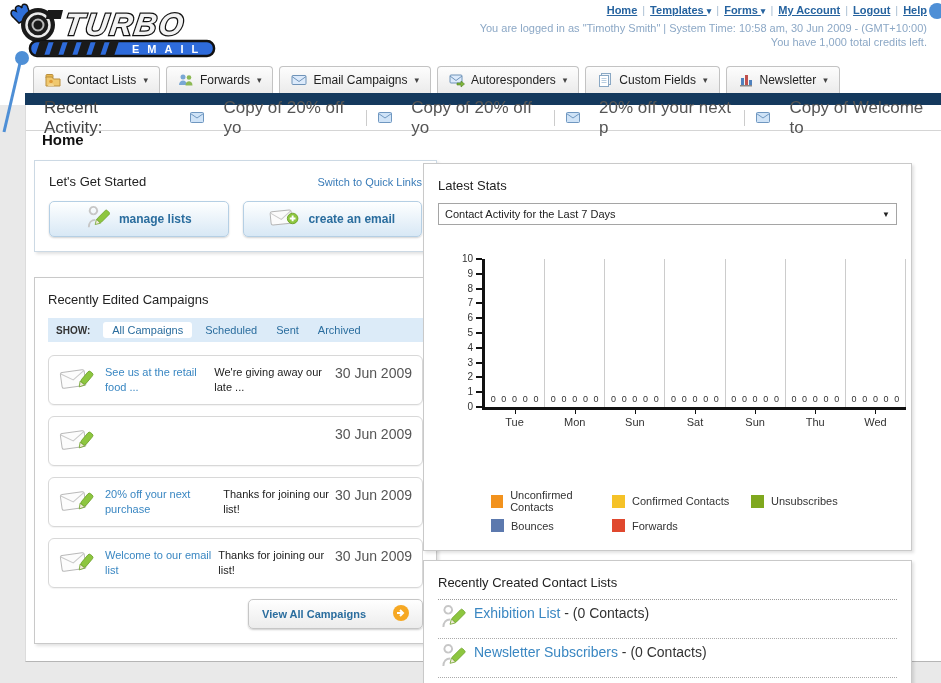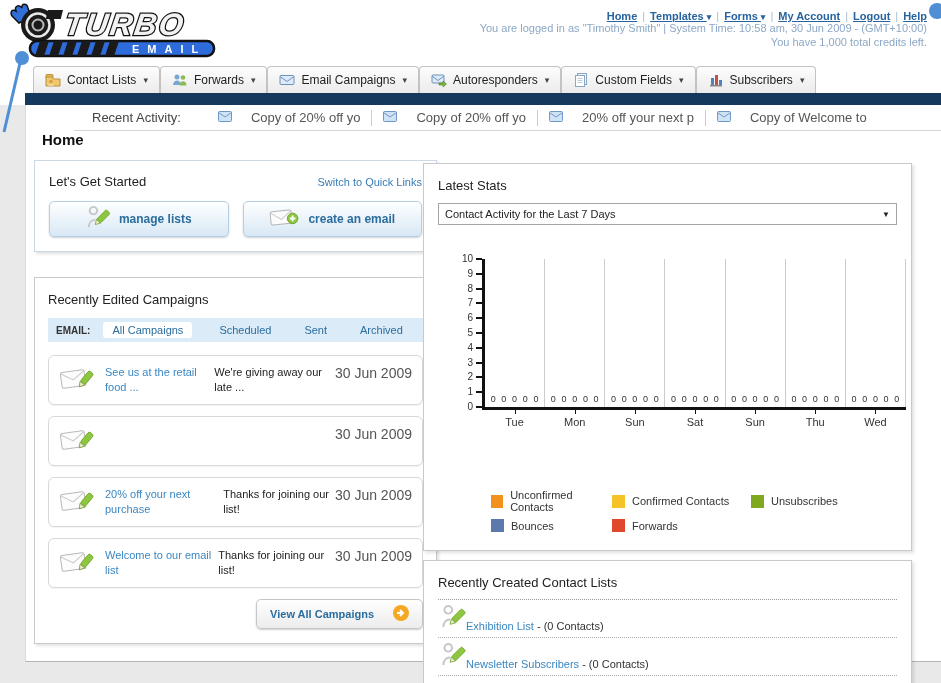--- a/index.html
+++ b/index.html
@@ -1,37 +1,37 @@
 <!DOCTYPE html>
 <html><head>
 <meta charset="utf-8">
 <style>
   html,body{margin:0;padding:0;}
   .page{position:relative;width:941px;height:683px;background:#e9e9e9;overflow:hidden;
         font-family:"Liberation Sans",sans-serif;-webkit-font-smoothing:antialiased;}
   
   .header{position:absolute;left:0;top:0;width:941px;height:105px;background:#fff;}
   .logo{position:absolute;left:6px;top:2px;}
-  .toplinks{position:absolute;right:14px;top:10px;font-size:11px;color:#9db4cd;white-space:nowrap;}
+  .toplinks{position:absolute;right:14px;top:4px;font-size:11px;color:#9db4cd;white-space:nowrap;}
   .toplink{color:#26639f;font-weight:bold;text-decoration:underline;cursor:pointer;}
   .toplink .dd{font-size:9px;text-decoration:none;display:inline-block;color:#26639f;}
   .sep{color:#a8bdd2;margin:0 5px;}
   .logininfo{position:absolute;right:14px;top:21px;text-align:right;color:#8ca8c6;font-size:11px;line-height:14px;margin-left:20px;}
-  .tabs{position:absolute;left:33px;top:66px;display:flex;height:27px;justify-content:space-between;}
+  .tabs{position:absolute;left:33px;top:66px;display:flex;gap:6px;height:27px;justify-content:space-between;}
   .tab{display:flex;align-items:center;gap:6px;padding:0 11px;height:26px;
        background:linear-gradient(#fdfdfd,#ebebeb);border:1px solid #c3c3c3;border-bottom:none;
        border-radius:4px 4px 0 0;font-size:12px;color:#222;cursor:pointer;}
   .tab .dd2{font-size:9px;color:#444;margin-left:1px;}
   .tabicon{display:flex;align-items:center;}
   .navybar{position:absolute;left:25px;top:93px;width:916px;height:12px;background:#14395d;}
   
   .content{position:absolute;left:25px;top:105px;width:915px;height:556px;background:#fff;
            border-left:1px solid #dcdcdc;border-bottom:1px solid #b5b5b5;}
   .activitybar{display:flex;align-items:center;height:25px;border-bottom:1px solid #d5d5d5;
-               padding-left:18px;font-size:13px;color:#444;margin-left:48px;}
+               padding-left:18px;font-size:17px;color:#444;}
   .actitems{display:flex;align-items:center;margin-left:26px;height:100%;}
   .actitem{display:flex;align-items:center;gap:19px;padding:0 11px;height:16px;color:#555;cursor:pointer;}
   .actitem + .actitem{border-left:1px solid #ccc;}
   h1.hometitle{position:absolute;left:16px;top:26px;margin:0;font-size:15px;color:#111;}
   .leftcol{position:absolute;left:8px;top:55px;width:403px;}
   .rightcol{position:absolute;left:397px;top:58px;width:489px;}
   .panel{background:#fff;border:1px solid #c9c9c9;box-shadow:2px 2px 3px rgba(0,0,0,.12);box-sizing:border-box;}
   .paneltitle{font-size:13px;color:#222;}
   
   .getstarted{border-color:#ccd9e4;padding:13px 14px 14px;}
@@ -51,21 +51,21 @@
   .showtab.active{background:#fff;border-radius:3px;padding:2px 9px;}
   .cards{margin-top:13px;}
   .card{position:relative;display:flex;align-items:center;gap:10px;border:1px solid #d8d8d8;
         border-radius:6px;padding:7px 10px;margin-bottom:11px;min-height:34px;
         box-shadow:0 1px 1px rgba(0,0,0,.05);cursor:pointer;}
   .cardtext{display:flex;flex-direction:row;font-size:11px;line-height:15px;margin-right:78px;}
   .cardtitle{color:#3a87c2;cursor:pointer;}
   .cardsub{color:#222;}
   .carddate{position:absolute;right:10px;top:9px;font-size:14px;color:#555;}
   .panelfoot{display:flex;justify-content:flex-end;margin-top:2px;}
-  .morebtn{display:inline-flex;align-items:center;gap:19px;padding:5px 13px;
+  .morebtn{display:inline-flex;align-items:center;gap:27px;padding:5px 13px;
            background:linear-gradient(#fff,#ececec);border:1px solid #c6c6c6;border-radius:5px;
            box-shadow:0 1px 2px rgba(0,0,0,.2);font-family:inherit;
            font-size:11px;font-weight:bold;color:#2a6d9e;cursor:pointer;}
   
   .stats{padding:12px 14px 14px;}
   .select{display:flex;justify-content:space-between;align-items:center;margin-top:9px;height:20px;
           border:1px solid #a5a5a5;padding:0 6px;font-size:11px;color:#222;cursor:pointer;background:#fff;}
   .selarrow{font-size:8px;color:#222;}
   .chart{position:relative;height:202px;margin:34px 0 0 10px;}
   .yaxis{position:absolute;left:0;top:0;width:34px;height:148px;}
@@ -77,22 +77,22 @@
   .zeros{position:absolute;left:0;right:0;bottom:3px;display:flex;justify-content:space-evenly;
          font-size:9px;color:#333;}
   .xtick{position:absolute;top:151px;left:50%;width:1px;height:4px;background:#111;}
   .xlab{position:absolute;top:157px;left:0;width:100%;text-align:center;font-size:11px;color:#333;}
   .legend{display:grid;grid-template-columns:121px 139px auto;row-gap:6px;margin:28px 0 4px 53px;}
   .litem{display:flex;align-items:center;gap:7px;font-size:11px;color:#333;}
   .lsq{width:13px;height:13px;display:inline-block;}
   
   .lists{margin-top:9px;padding:12px 14px 13px;}
   .liststitle{padding-bottom:8px;border-bottom:1px dotted #999;}
-  .lrow{display:flex;align-items:flex-end;padding:5px 2px;border-bottom:1px dotted #aaa;
-        font-size:11px;color:#333;cursor:pointer;}
+  .lrow{display:flex;align-items:flex-start;gap:8px;padding:5px 2px;border-bottom:1px dotted #aaa;
+        font-size:14px;color:#333;cursor:pointer;}
   .llink{color:#3a87c2;cursor:pointer;}
   
   .pin,.dot{position:absolute;z-index:5;pointer-events:none;}
 </style>
 </head>
 <body>
 
 <div class="page">
 
   <div class="header">
@@ -180,21 +180,21 @@
         </div>
         <div class="tab">
           <span class="tabicon">
             <svg width="16" height="16" viewBox="0 0 16 16">
               <rect x="2" y="13" width="12" height="1.5" fill="#888"></rect>
               <rect x="3" y="6" width="3" height="7" fill="#4f81bd"></rect>
               <rect x="7" y="3" width="3" height="10" fill="#c0504d"></rect>
               <rect x="11" y="8" width="3" height="5" fill="#4f81bd"></rect>
             </svg>
           </span>
-          <span>Subscribers</span>
+          <span>Newsletter</span>
           <span class="dd2">▾</span>
         </div>
       </div>
     <div class="navybar"></div>
   </div>
 
   <div class="content">
 
     <div class="activitybar">
       <span>Recent Activity:</span>
@@ -261,22 +261,22 @@
                   <path d="M24 10v6M21 13h6" stroke="#fff" stroke-width="2"></path>
                 </svg></span>
             <span>create an email</span>
           </button>
         </div>
       </div>
 
       <div class="panel campaigns">
         <span class="paneltitle">Recently Edited Campaigns</span>
         <div class="showbar">
-          <span class="showlabel">EMAIL:</span>
-          <span id="campaigntabs" style="display:flex;gap:21px;align-items:center;">
+          <span class="showlabel">SHOW:</span>
+          <span id="campaigntabs" style="display:flex;gap:7px;align-items:center;">
               <span class="showtab active">All Campaigns</span>
               <span class="showtab">Scheduled</span>
               <span class="showtab">Sent</span>
               <span class="showtab">Archived</span>
             </span>
         </div>
         <div class="cards" id="campaignlist">
             <div class="card">
     <span><svg width="36" height="28" viewBox="0 0 36 28">
                   <g transform="rotate(-8 14 14)">

